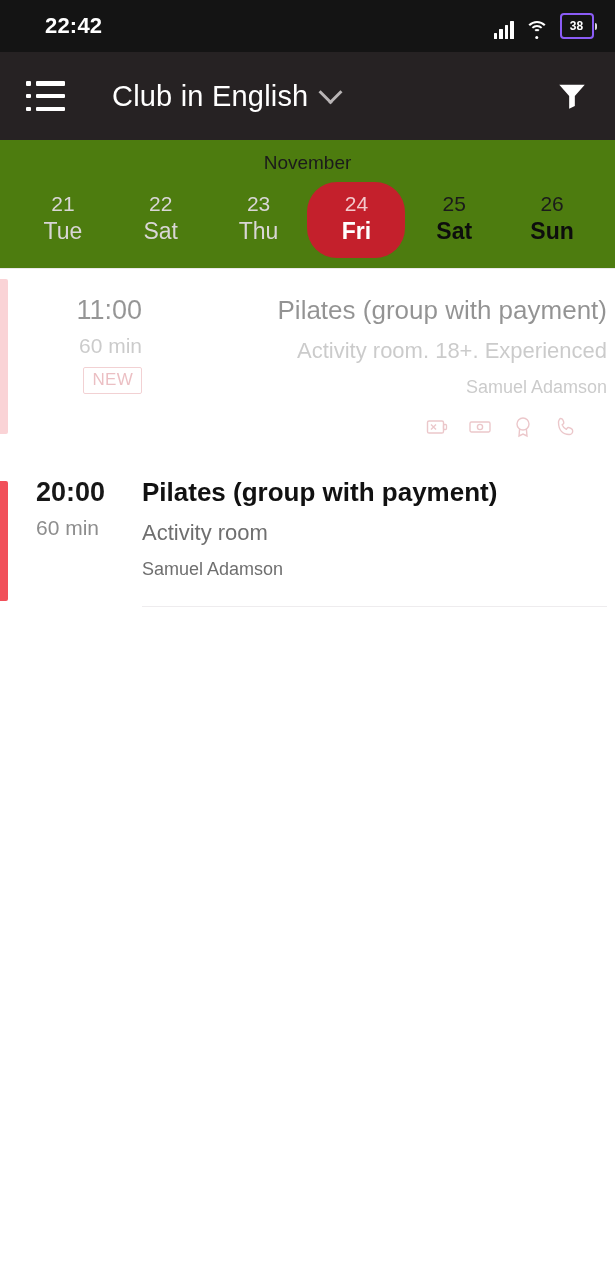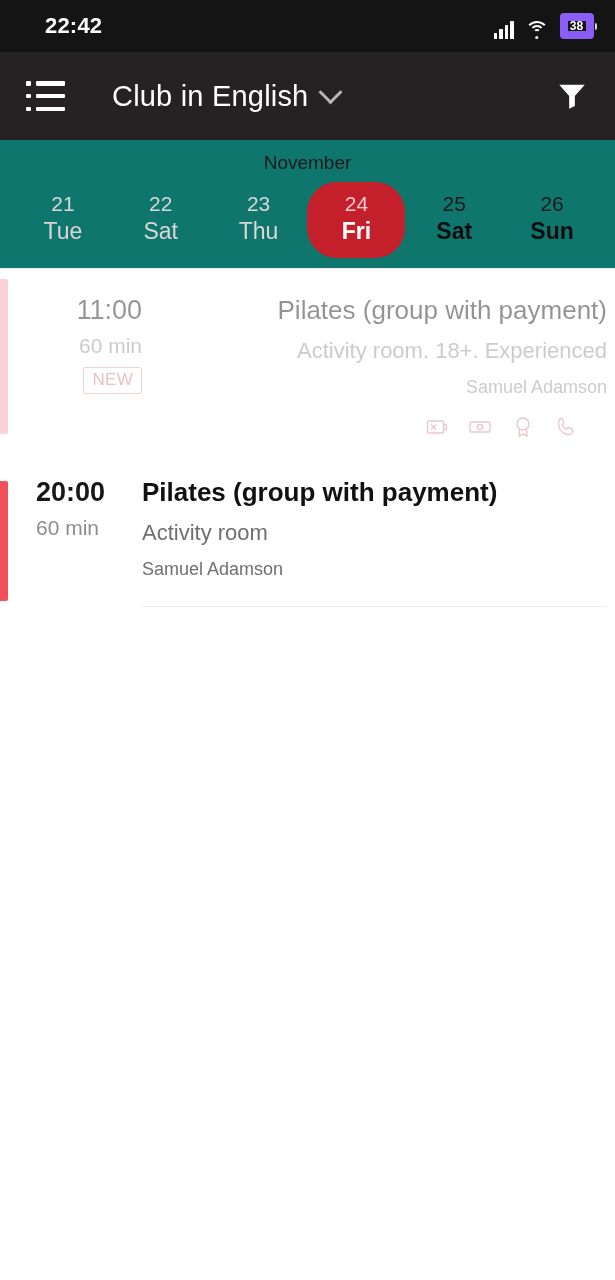--- a/index.html
+++ b/index.html
@@ -29,21 +29,21 @@
   .wifi span{ position:absolute; left:50%; transform:translateX(-50%);
     border:2.3px solid #ffffff; border-bottom-color:transparent;
     border-left-color:transparent; border-right-color:transparent;
     border-radius:50%; }
   .wifi span:nth-child(1){ width:24px; height:24px; top:1px; }
   .wifi span:nth-child(2){ width:15px; height:15px; top:5px; }
   .wifi span:nth-child(3){ width:7px;  height:7px;  top:9px; }
   .wifi .dot{ position:absolute; bottom:0; left:50%; transform:translateX(-50%);
     width:3.5px; height:3.5px; background:#ffffff; border-radius:50%; border:none; }
   .batt{ position:relative; display:flex; align-items:center; }
-  .batt-body{ width:34px; height:26px; border:8px solid #8b5cf6; border-radius:4px;
+  .batt-body{ width:34px; height:26px; border:2px solid #8b5cf6; border-radius:4px;
     display:flex; align-items:center; justify-content:center; }
   .batt-num{ font-size:12px; font-weight:bold; color:#ffffff; line-height:1; }
   .batt-tip{ width:2.5px; height:7px; background:#d8d8d8; border-radius:0 2px 2px 0; margin-left:1px; }
 
   
   .appbar{
     height:88px; background:#262223;
     display:flex; align-items:center; padding:0 24px 0 26px;
   }
   .menu-icon{ width:40px; height:30px; display:flex; flex-direction:column;
@@ -51,21 +51,21 @@
   .menu-icon .row{ display:flex; align-items:center; gap:5px; }
   .menu-icon .row b{ display:block; width:5px; height:4.5px; background:#ffffff; border-radius:1px; }
   .menu-icon .row s{ display:block; width:29px; height:4.5px; background:#ffffff; border-radius:1px; }
   .appbar-title-wrap{ display:flex; align-items:center; gap:14px; margin-left:46px; flex:1; }
   .appbar-title{ color:#ffffff; font-size:29px; letter-spacing:.2px; }
   .chev{ width:17px; height:17px; border-right:3px solid #b9b5b6; border-bottom:3px solid #b9b5b6;
     transform:rotate(45deg) translate(-3px,-3px); }
   .filter-icon{ width:38px; height:38px; display:flex; align-items:center; justify-content:center; cursor:pointer; }
 
   
-  .datestrip{ background:#0f766e; border-bottom:1px solid #eceaea; padding-top:12px; }
+  .datestrip{ background:#4d7c0f; border-bottom:1px solid #eceaea; padding-top:12px; }
   .month{ text-align:center; font-size:19px; color:#1b1b1b; margin-bottom:8px; }
   .days{ display:flex; padding:0 14px 10px; }
   .day{ flex:1; display:flex; flex-direction:column; align-items:center; justify-content:center;
     padding:9px 0 12px; border-radius:30px; cursor:pointer; }
   .day .dnum{ font-size:21px; line-height:1.25; }
   .day .dname{ font-size:23px; line-height:1.25; font-weight:bold; }
   .day.past .dnum, .day.past .dname{ color:#d9d6d6; font-weight:normal; }
   .day.past .dname{ font-weight:normal; }
   .day.future .dnum{ color:#1b1b1b; }
   .day.future .dname{ color:#0d0d0d; }

